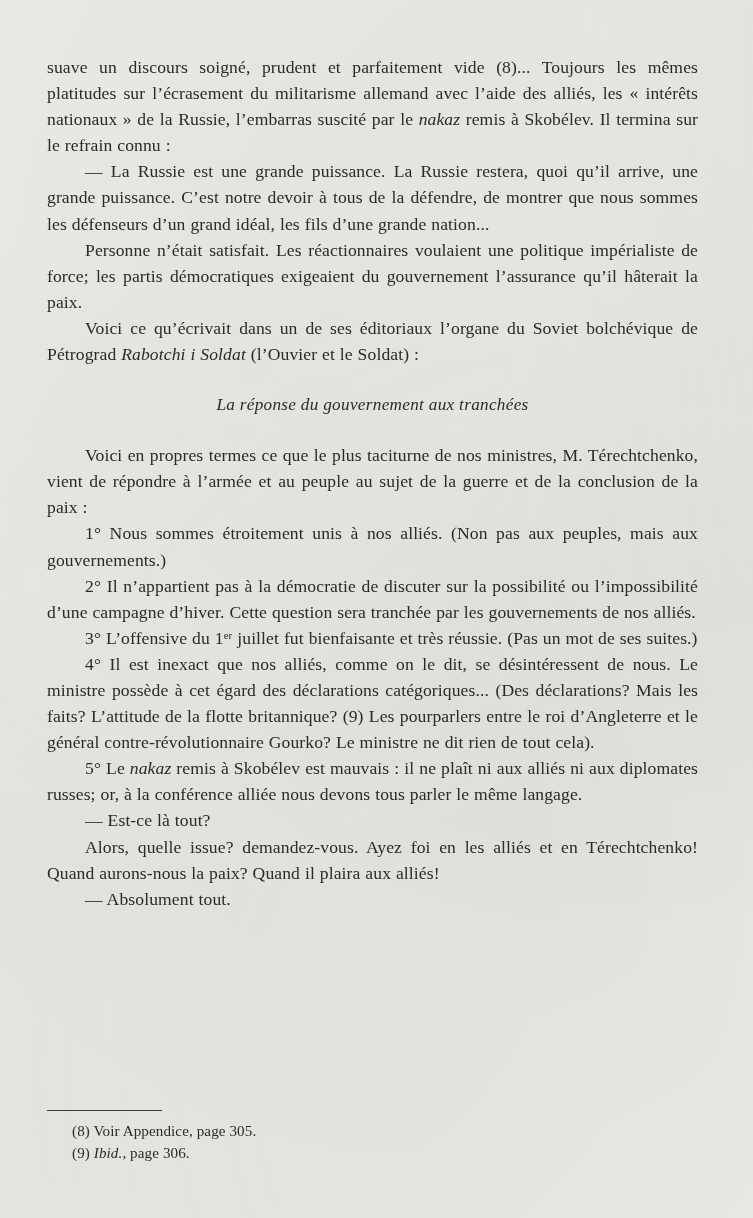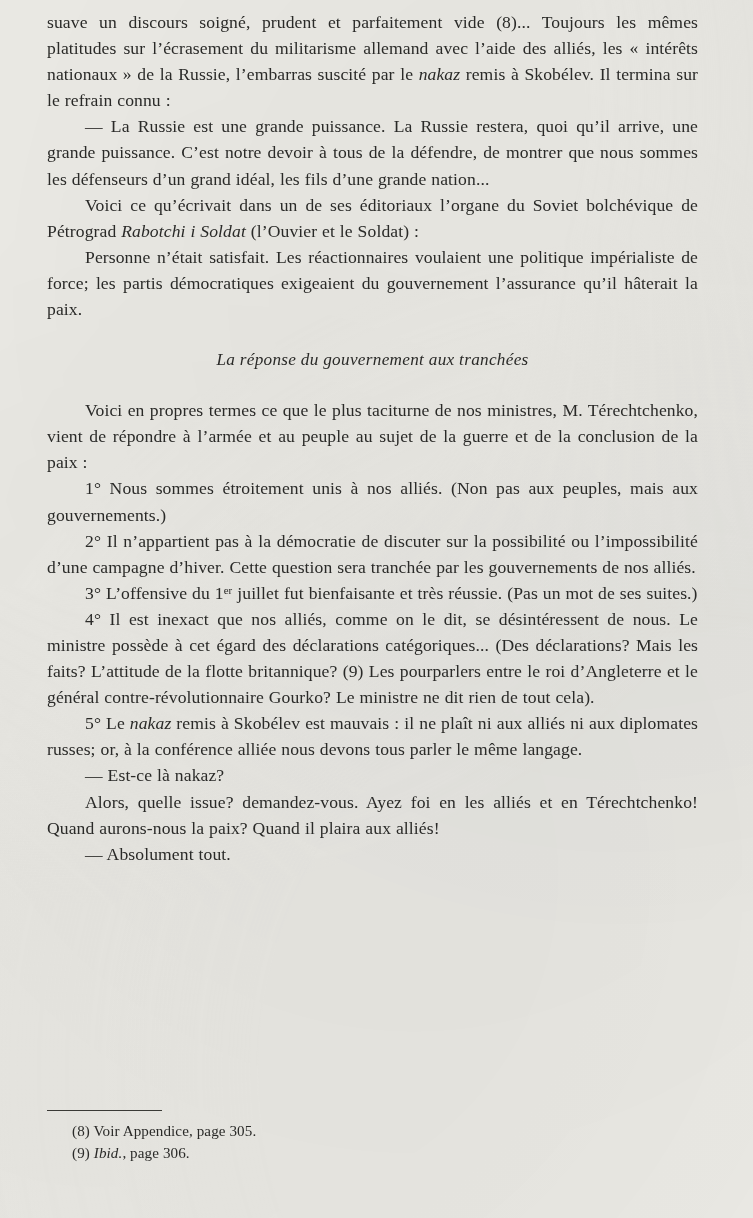--- a/index.html
+++ b/index.html
@@ -44,20 +44,21 @@
     word-spacing: .4px;
   }
   p {
     margin: 0;
   }
   p.indent {
     text-indent: 38px;
   }
   p.noindent {
     text-indent: 0;
+    margin-top: 45px;
   }
   .heading {
     text-align: center;
     font-style: italic;
     font-size: 17.2px;
     line-height: 26px;
     margin-top: 25px;
     margin-bottom: 24px;
     letter-spacing: .3px;
   }
@@ -94,34 +95,34 @@
 </style>
 </head>
 <body>
 
 <div class="paper-grain"></div>
 
 <div class="page">
   <div class="body-text" id="blocks-before">
       <p class="noindent">suave un discours soigné, prudent et parfaitement vide (8)... Toujours les mêmes platitudes sur l’écrasement du militarisme allemand avec l’aide des alliés, les « intérêts nationaux » de la Russie, l’embarras suscité par le <span class="it">nakaz</span> remis à Skobélev. Il termina sur le refrain connu :</p>
       <p class="indent">— La Russie est une grande puissance. La Russie restera, quoi qu’il arrive, une grande puissance. C’est notre devoir à tous de la défendre, de montrer que nous sommes les défenseurs d’un grand idéal, les fils d’une grande nation...</p>
+      <p class="indent">Personne n’était satisfait. Les réactionnaires voulaient une politique impérialiste de force; les partis démocratiques exigeaient du gouvernement l’assurance qu’il hâterait la paix.</p>
       <p class="indent">Voici ce qu’écrivait dans un de ses éditoriaux l’organe du Soviet bolchévique de Pétrograd <span class="it">Rabotchi i Soldat</span> (l’Ouvier et le Soldat) :</p>
-      <p class="indent">Personne n’était satisfait. Les réactionnaires voulaient une politique impérialiste de force; les partis démocratiques exigeaient du gouvernement l’assurance qu’il hâterait la paix.</p>
     </div>
 
   <div class="heading">La réponse du gouvernement aux tranchées</div>
 
   <div class="body-text" id="blocks-after">
       <p class="indent">Voici en propres termes ce que le plus taciturne de nos ministres, M. Térechtchenko, vient de répondre à l’armée et au peuple au sujet de la guerre et de la conclusion de la paix :</p>
       <p class="indent">1° Nous sommes étroitement unis à nos alliés. (Non pas aux peuples, mais aux gouvernements.)</p>
       <p class="indent">2° Il n’appartient pas à la démocratie de discuter sur la possibilité ou l’impossibilité d’une campagne d’hiver. Cette question sera tranchée par les gouvernements de nos alliés.</p>
       <p class="indent">3° L’offensive du 1<sup>er</sup> juillet fut bienfaisante et très réussie. (Pas un mot de ses suites.)</p>
       <p class="indent">4° Il est inexact que nos alliés, comme on le dit, se désintéressent de nous. Le ministre possède à cet égard des déclarations catégoriques... (Des déclarations? Mais les faits? L’attitude de la flotte britannique? (9) Les pourparlers entre le roi d’Angleterre et le général contre-révolutionnaire Gourko? Le ministre ne dit rien de tout cela).</p>
       <p class="indent">5° Le <span class="it">nakaz</span> remis à Skobélev est mauvais : il ne plaît ni aux alliés ni aux diplomates russes; or, à la conférence alliée nous devons tous parler le même langage.</p>
-      <p class="indent">— Est-ce là nakaz?</p>
+      <p class="indent">— Est-ce là tout?</p>
       <p class="indent">Alors, quelle issue? demandez-vous. Ayez foi en les alliés et en Térechtchenko! Quand aurons-nous la paix? Quand il plaira aux alliés!</p>
       <p class="indent">— Absolument tout.</p>
     </div>
 </div>
 
 <div class="footnotes">
   <div class="fn-rule"></div>
   <div class="fn-list" id="footnote-list">
       <div class="fn-item">(8) Voir Appendice, page 305.</div>
       <div class="fn-item">(9) <span class="it">Ibid.</span>, page 306.</div>

